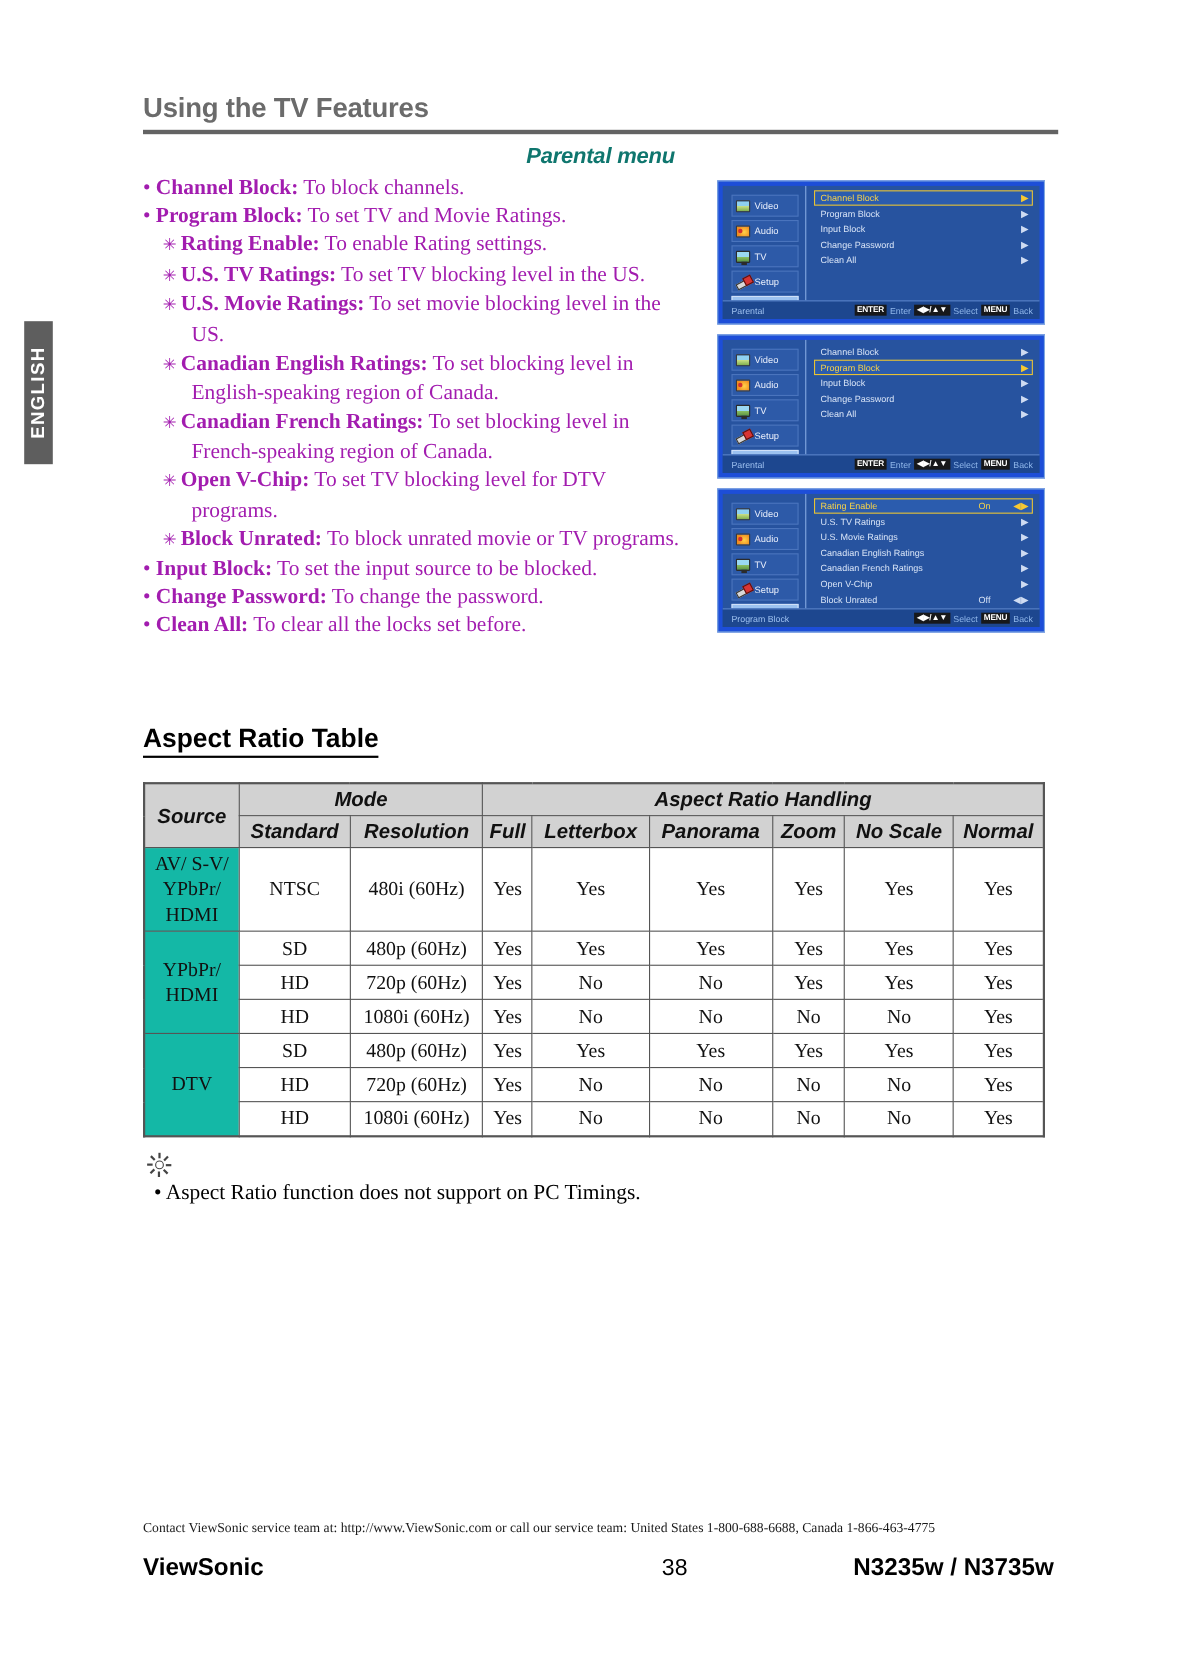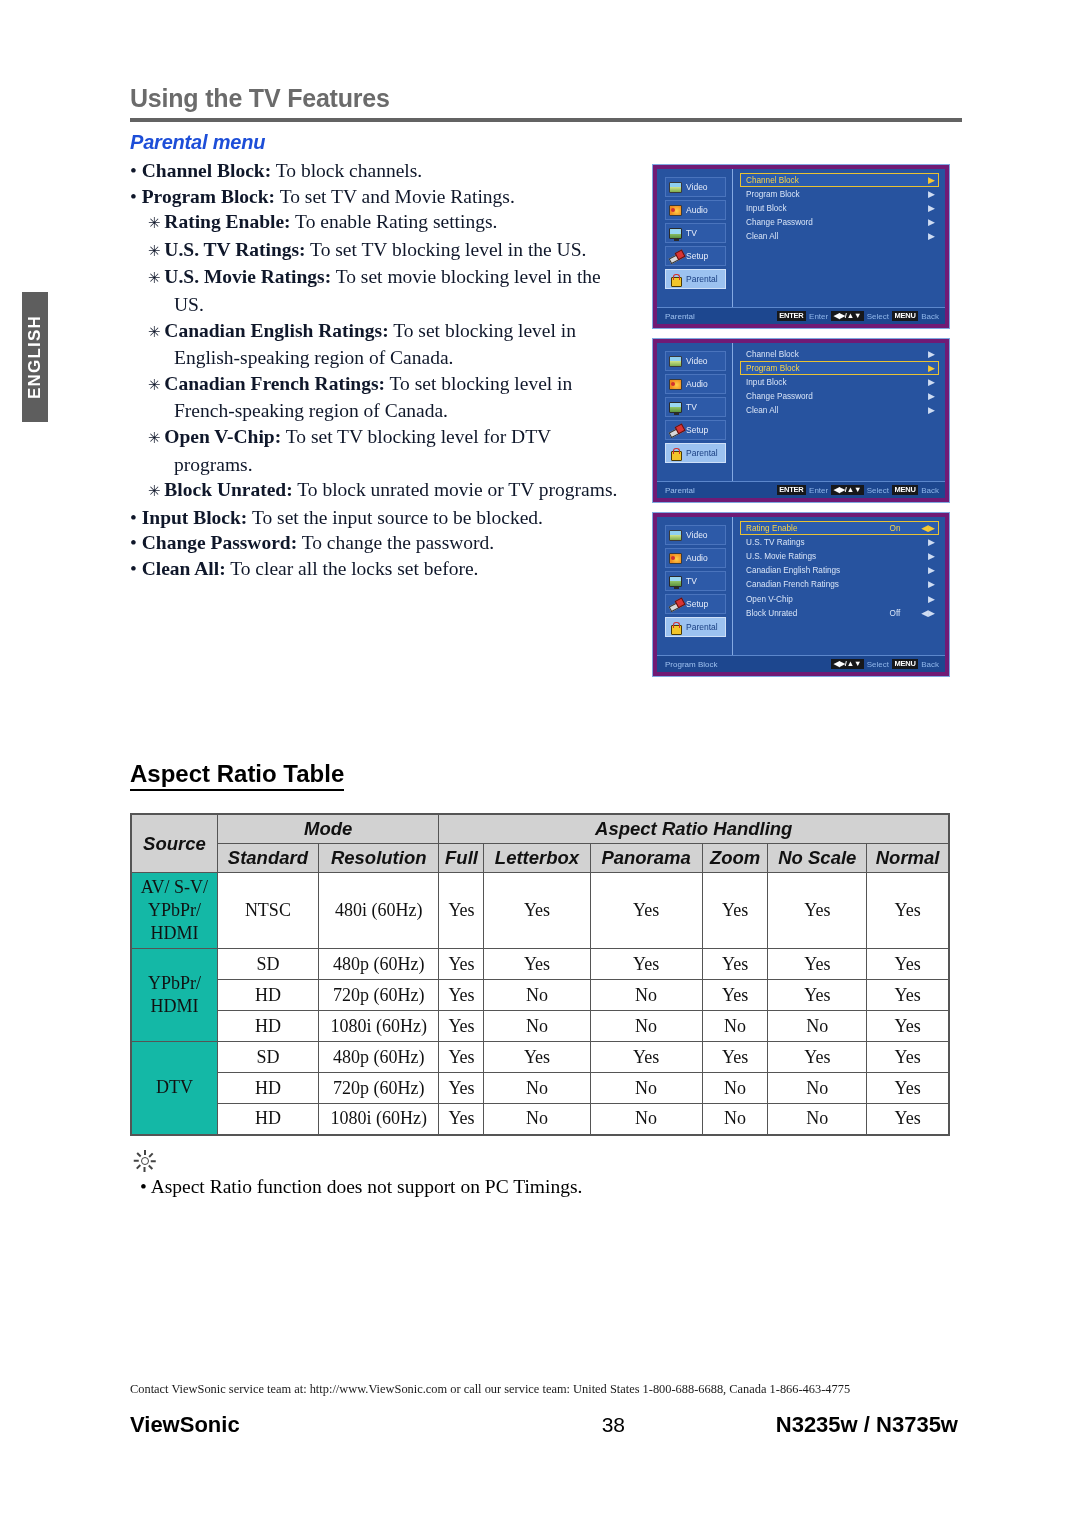--- a/index.html
+++ b/index.html
@@ -58,50 +58,51 @@
     height: 4px;
     background: #636363;
     margin-top: 5px;
   }
 
   .subhead {
     font-family: "Liberation Sans", sans-serif;
     font-style: italic;
     font-weight: bold;
     font-size: 20px;
-    color: #1d4ed8;
+    color: #0f766e;
     margin-top: 9px;
     letter-spacing: -0.2px;
+    text-align: center;
   }
 
   
   .cols { display: flex; margin-top: 4px; }
   .col-left  { width: 500px; }
   .col-right { width: 332px; padding-left: 22px; padding-top: 6px; }
 
   
-  .bl { font-size: 19.5px; line-height: 25.6px; color: #0f172a; }
+  .bl { font-size: 19.5px; line-height: 25.6px; color: #a21caf; }
   .bl .lvl1 {
     padding-left: 14px;
     text-indent: -14px;
   }
   .bl .lvl2 {
     padding-left: 44px;
     text-indent: -26px;
     margin-left: 0;
   }
   .bl b { font-weight: bold; }
   .dot::before { content: "\2022\00a0"; }
   .ast::before { content: "\2733\00a0"; font-size: 15px; }
 
   
   .osd {
     width: 298px;
-    height: 165px;
-    background: #701a75;
+    height: 131px;
+    background: #1d4ed8;
     border: 1px solid #7fa8e0;
     position: relative;
     font-family: "Liberation Sans", sans-serif;
     margin-bottom: 9px;
   }
   .osd-inner {
     position: absolute;
     left: 4px; top: 4px; right: 4px; bottom: 4px;
     background: #27539f;
     display: flex;

